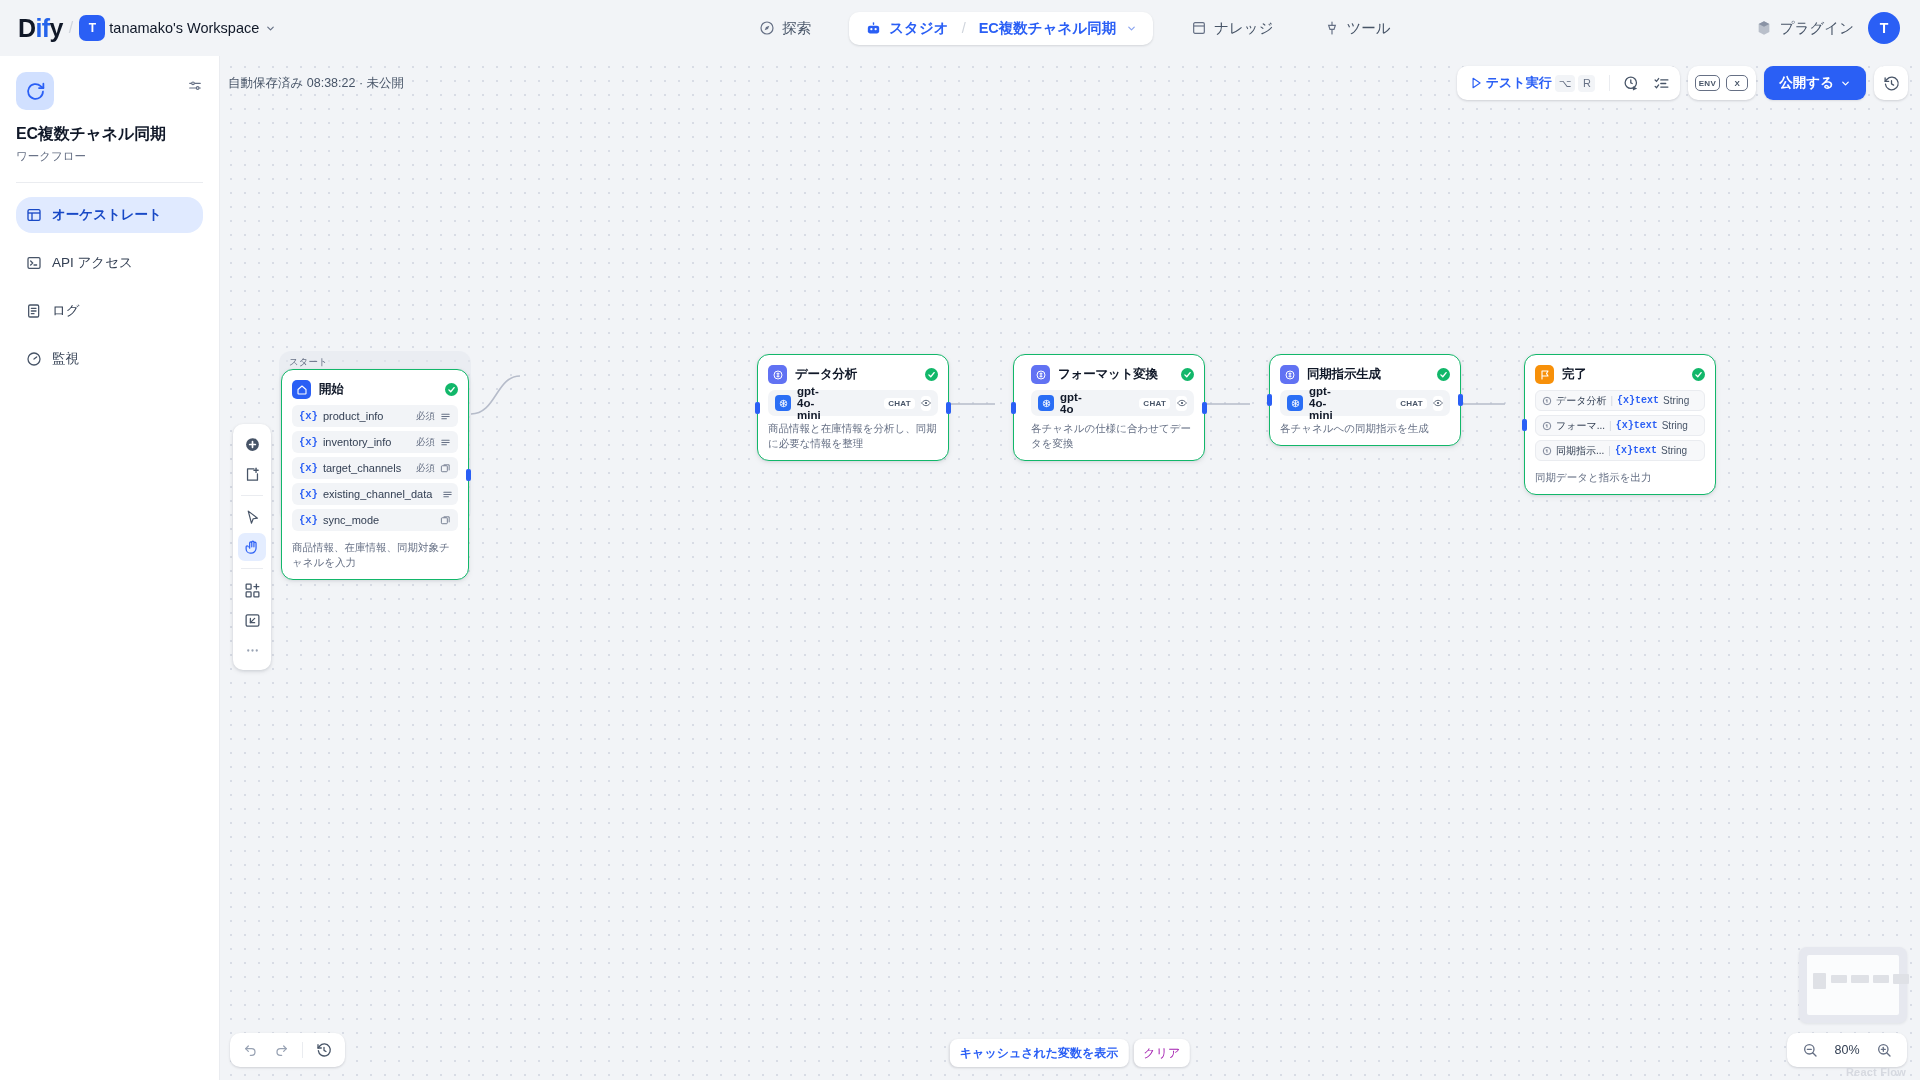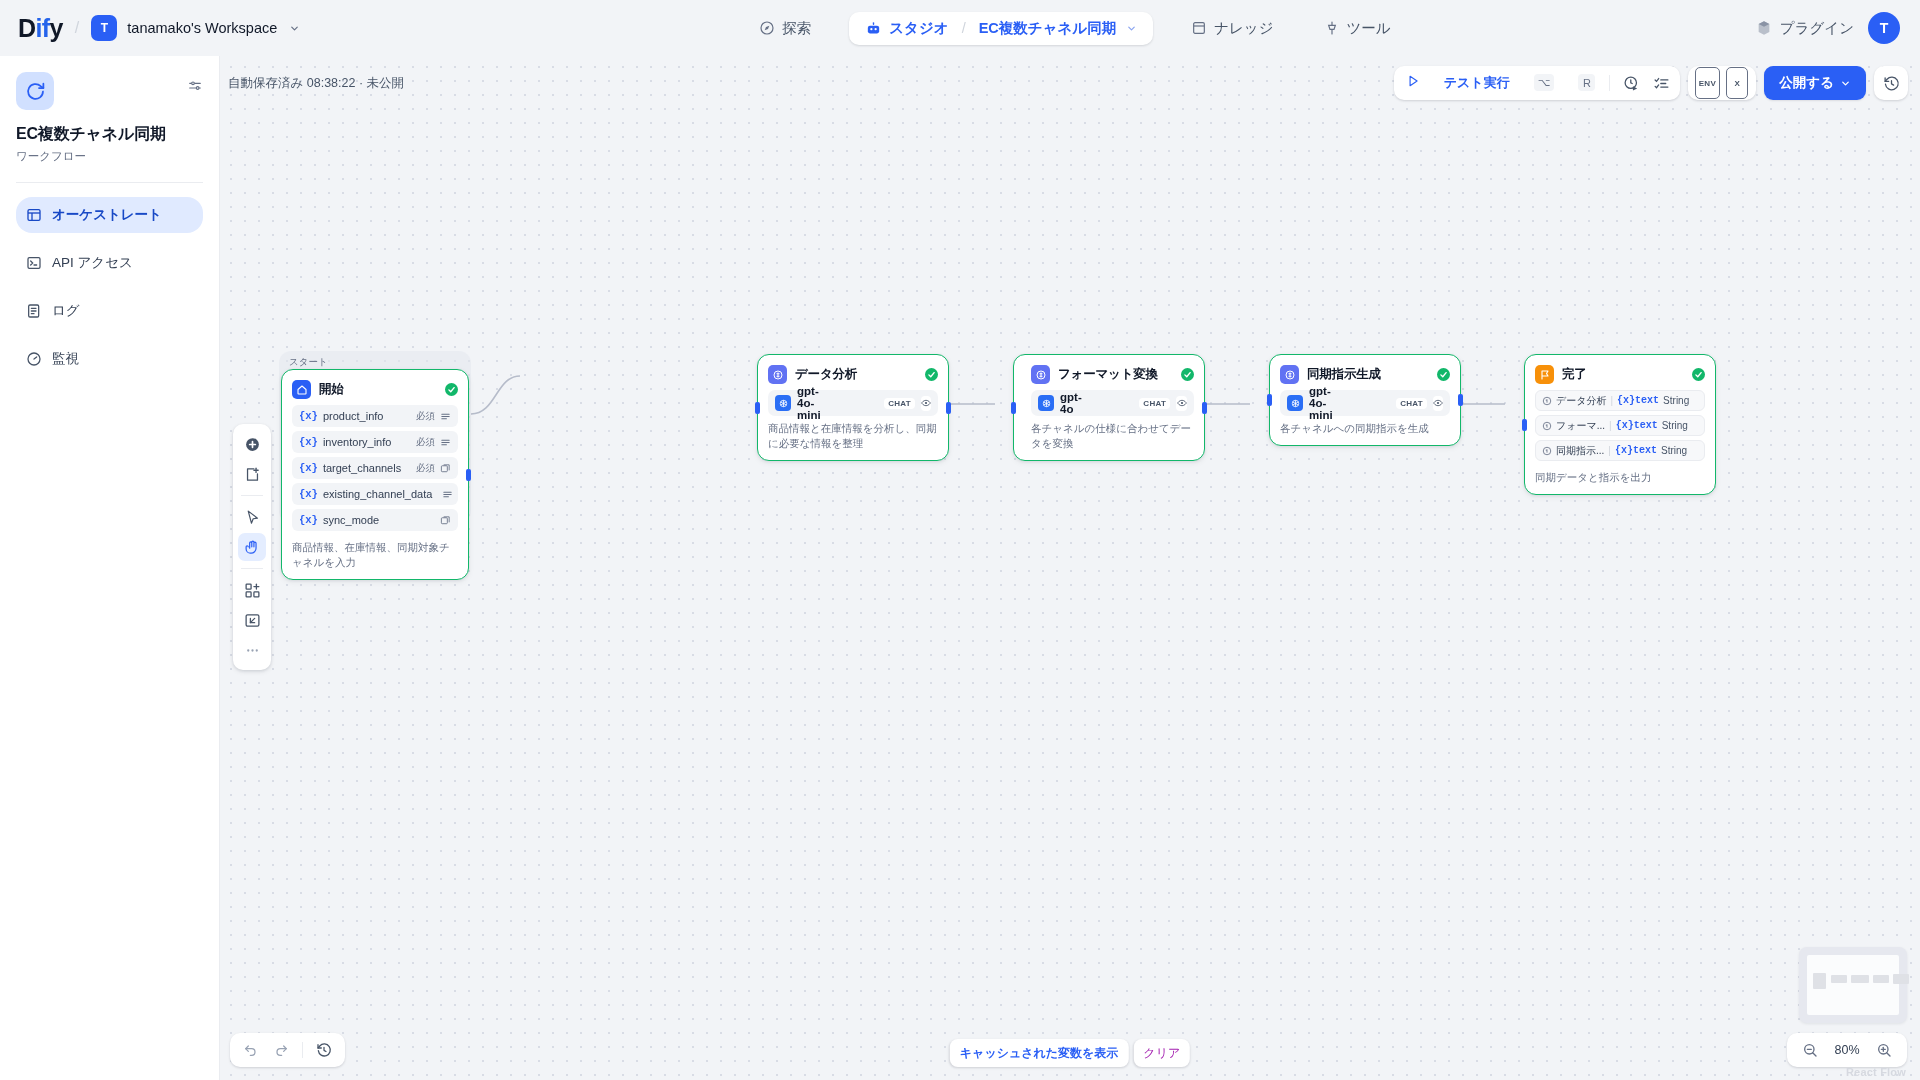--- a/index.html
+++ b/index.html
@@ -12,21 +12,21 @@
   }
   #app { position: relative; width: 1920px; height: 1080px; }
 
   
   .topbar {
     position: absolute; top: 0; left: 0; width: 1920px; height: 56px;
     background: #f2f4f7;
     display: flex; align-items: center;
     z-index: 40;
   }
-  .tb-left { display: flex; align-items: center; gap: 10px; padding-left: 18px; width: 560px; }
+  .tb-left { display: flex; align-items: center; gap: 4px; padding-left: 18px; width: 560px; }
   .logo { font-size: 25px; font-weight: 700; letter-spacing: -0.6px; color: #101828; }
   .logo .b { color: #2563eb; }
   .logo-sep { color: #d0d5dd; font-size: 16px; margin: 0 2px; }
   .ws-avatar {
     width: 26px; height: 26px; border-radius: 7px; background: #2a5ff5;
     color: #fff; font-size: 12px; font-weight: 600;
     display: flex; align-items: center; justify-content: center;
   }
   .ws-name { font-size: 14.5px; color: #101828; font-weight: 500; }
   .caret { font-size: 10px; color: #667085; margin-left: 2px; }
@@ -90,33 +90,33 @@
     font-size: 12.5px; color: #475467;
   }
 
   
   .tr-bar { position: absolute; top: 10px; right: 12px; display: flex; align-items: center; gap: 8px; }
   .grp {
     background: #fff; border-radius: 10px; height: 34px;
     display: flex; align-items: center; padding: 0 6px; gap: 4px;
     box-shadow: 0 1px 2px rgba(16,24,40,.06), 0 1px 3px rgba(16,24,40,.10);
   }
-  .run-btn { display: flex; align-items: flex-start; gap: 24px; padding: 0 6px 0 6px; cursor: pointer; }
+  .run-btn { display: flex; align-items: center; gap: 3px; padding: 0 6px 0 6px; cursor: pointer; }
   .run-lbl { font-size: 13px; color: #2a5ff5; font-weight: 600; }
   .kbd {
     background: #f2f4f7; border-radius: 4px; min-width: 17px; height: 17px;
     font-size: 11px; color: #667085; display: flex; align-items: center; justify-content: center;
     padding: 0 4px;
   }
   .vsep { width: 1px; height: 16px; background: #eaecf0; margin: 0 4px; }
   .ibtn { width: 26px; height: 26px; border-radius: 6px; display: flex; align-items: center; justify-content: center; cursor: pointer; }
   .chip-btn {
     border: 1.4px solid #667085; border-radius: 5px; padding: 1px 3px;
     font-size: 8px; font-weight: 700; color: #475467; letter-spacing: .3px;
-    display: flex; align-items: center; justify-content: center; height: 32px; min-width: 22px;
+    display: flex; align-items: center; justify-content: center; height: 16px; min-width: 22px;
   }
   .publish {
     background: #2a5ff5; color: #fff; border-radius: 9px; height: 34px;
     display: flex; align-items: center; gap: 6px; padding: 0 15px;
     font-size: 13.5px; font-weight: 600; cursor: pointer;
     box-shadow: 0 1px 2px rgba(16,24,40,.10);
   }
   .rnd-btn {
     background: #fff; width: 34px; height: 34px; border-radius: 10px;
     display: flex; align-items: center; justify-content: center; cursor: pointer;

